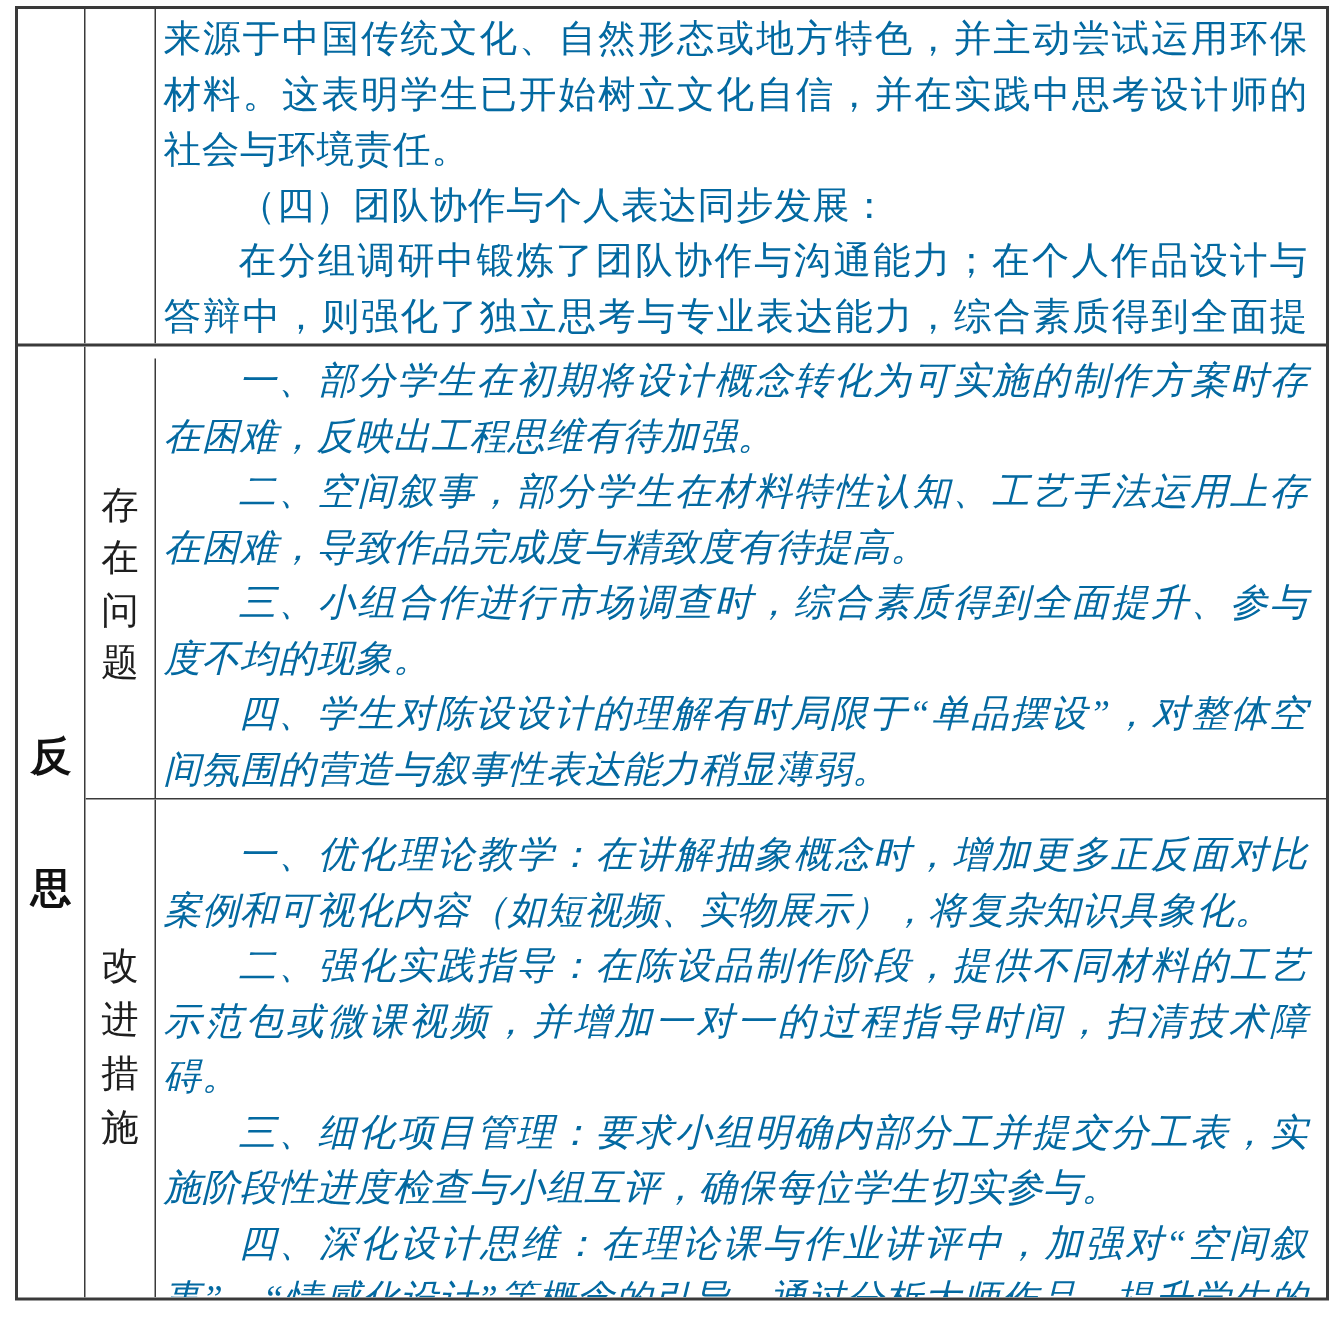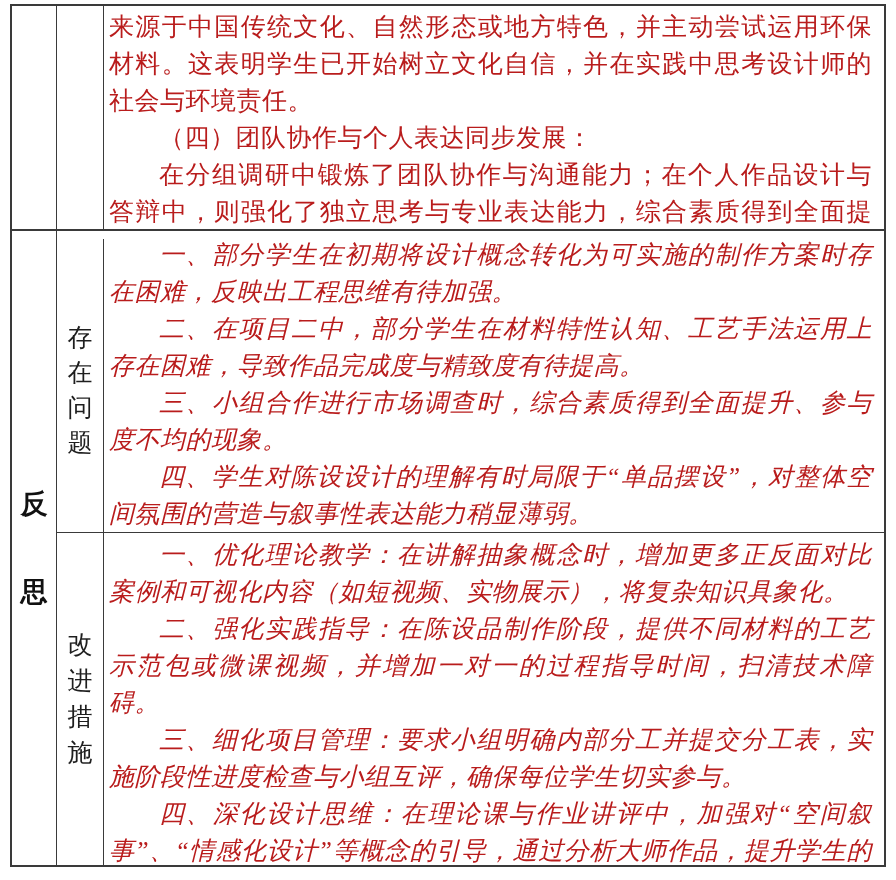--- a/index.html
+++ b/index.html
@@ -51,28 +51,28 @@
   .content {
     flex: 1;
     overflow: hidden;
     padding: 2px 12px 0 5px;
   }
   .reflect-body { flex: 1; display: flex; flex-direction: column; overflow: hidden; }
   .subrow { display: flex; overflow: hidden; }
   .subrow-problems { height: 302px; border-bottom: 1.5px solid #3a3a3a; }
   .subrow-measures { flex: 1; }
   .subrow .content { padding-top: 5px; font-style: italic; }
-  .subrow-measures .content { padding-top: 3px; }
+  .subrow-measures .content { padding-top: 3px; margin-top: 16px; }
 
   p.para {
     font-size: 25px;
     line-height: 37px;
     text-align: justify;
     letter-spacing: 0.5px;
-    color: #b91c1c;
+    color: #0369a1;
   }
   p.para.indent { text-indent: 2em; }
 
   .vlabel span {
     display: block;
     font-size: 25px;
     line-height: 35px;
     text-align: center;
   }
   .reflect-label span {
@@ -111,21 +111,21 @@
 
       <div class="subrow subrow-problems">
         <div class="c2 vlabel problems-label">
           <span>存</span>
           <span>在</span>
           <span>问</span>
           <span>题</span>
         </div>
         <div class="content">
           <p class="para indent">一、部分学生在初期将设计概念转化为可实施的制作方案时存在困难，反映出工程思维有待加强。</p>
-          <p class="para indent">二、在项目二中，部分学生在材料特性认知、工艺手法运用上存在困难，导致作品完成度与精致度有待提高。</p>
+          <p class="para indent">二、空间叙事，部分学生在材料特性认知、工艺手法运用上存在困难，导致作品完成度与精致度有待提高。</p>
           <p class="para indent">三、小组合作进行市场调查时，综合素质得到全面提升、参与度不均的现象。</p>
           <p class="para indent">四、学生对陈设设计的理解有时局限于“单品摆设”，对整体空间氛围的营造与叙事性表达能力稍显薄弱。</p>
         </div>
       </div>
 
       <div class="subrow subrow-measures">
         <div class="c2 vlabel measures-label">
           <span>改</span>
           <span>进</span>
           <span>措</span>

